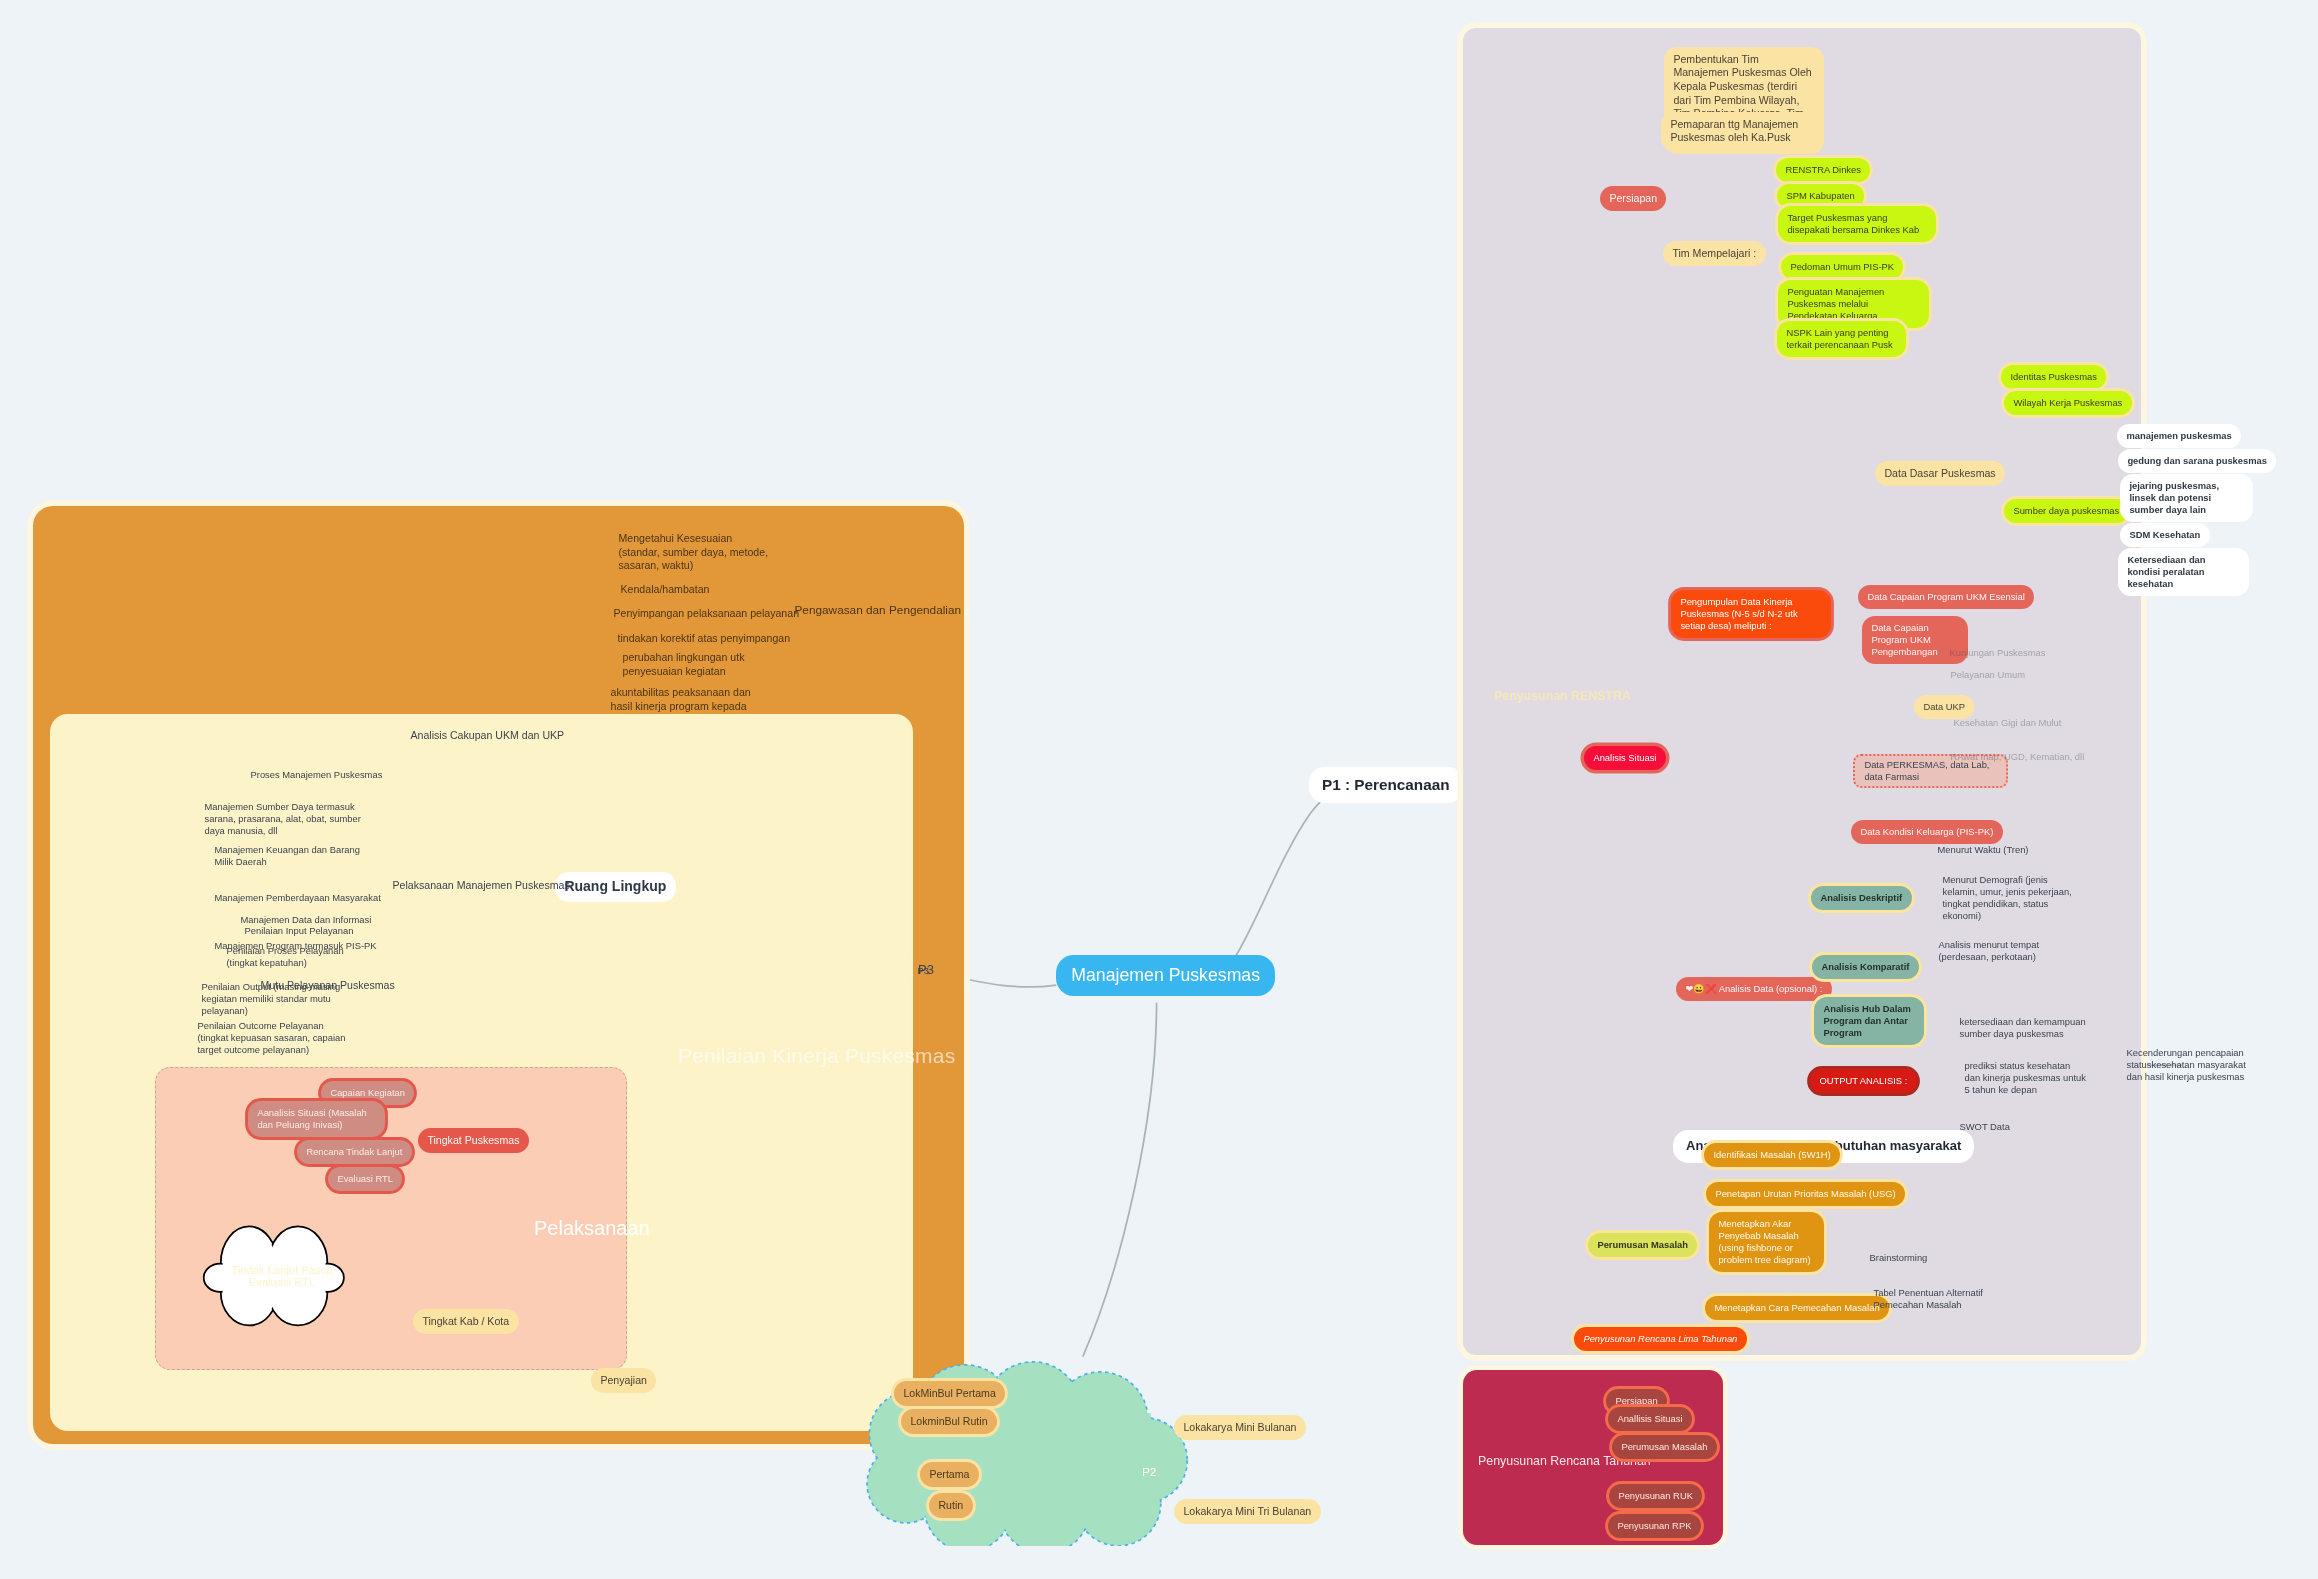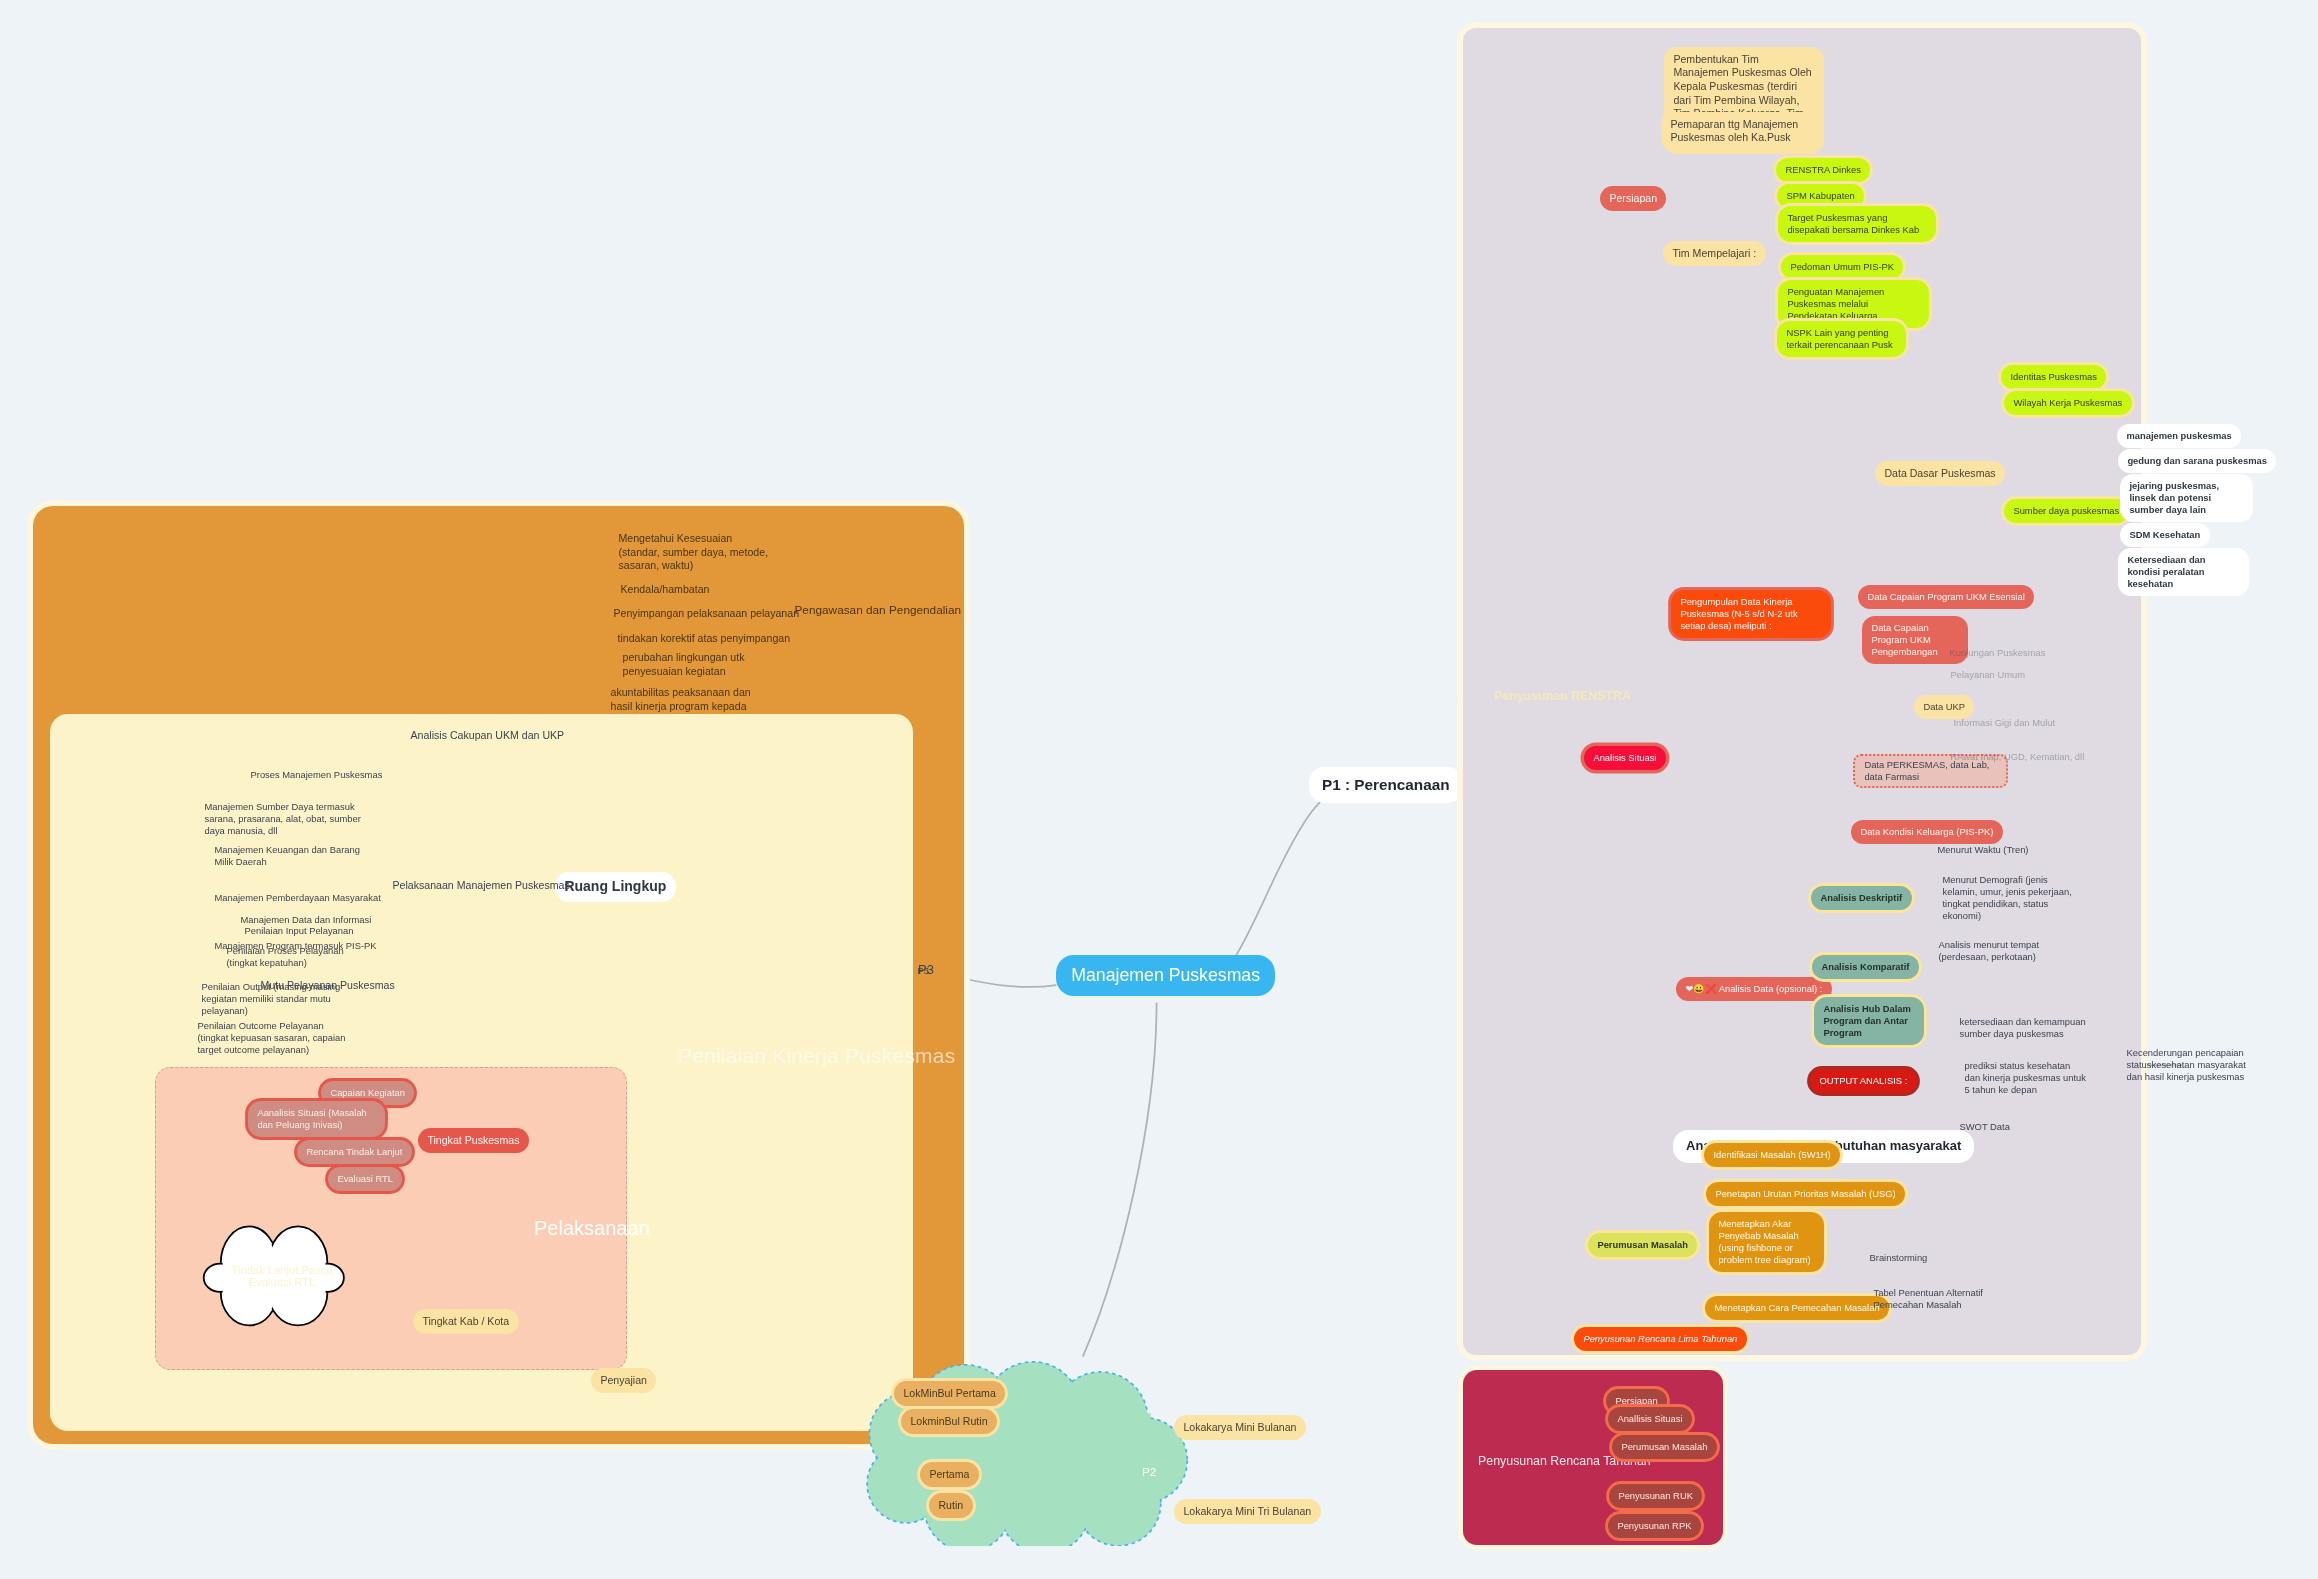--- a/index.html
+++ b/index.html
@@ -440,21 +440,21 @@
   <div class="node c-orangered tiny" style="left:1671px; top:590px; width:160px;">Pengumpulan Data Kinerja Puskesmas (N-5 s/d N-2 utk setiap desa) meliputi :</div>
 
   <div class="node c-redsoft tiny" style="left:1858px; top:585px;">Data Capaian Program UKM Esensial</div>
   <div class="node c-redsoft tiny" style="left:1862px; top:616px; width:106px;">Data Capaian Program UKM Pengembangan</div>
   <div class="node c-cream tiny" style="left:1914px; top:695px;">Data UKP</div>
   <div class="node c-dashred tiny" style="left:1853px; top:754px; width:155px; height:34px; justify-content:center;">Data PERKESMAS, data Lab, data Farmasi</div>
   <div class="node c-redsoft tiny" style="left:1851px; top:820px;">Data Kondisi Keluarga (PIS-PK)</div>
 
   <div class="node plain tiny faded" style="left:1946px; top:645px;">Kunjungan Puskesmas</div>
   <div class="node plain tiny faded" style="left:1947px; top:667px;">Pelayanan Umum</div>
-  <div class="node plain tiny faded" style="left:1950px; top:715px;">Informasi Gigi dan Mulut</div>
+  <div class="node plain tiny faded" style="left:1950px; top:715px;">Kesehatan Gigi dan Mulut</div>
   <div class="node plain tiny faded" style="left:1947px; top:749px;">RAwat Inap, UGD, Kematian, dll</div>
 
   <div class="node c-redsoft tiny" style="left:1676px; top:977px;">❤😀❌ Analisis Data  (opsional) :</div>
   <div class="node c-teal tiny" style="left:1811px; top:886px;">Analisis Deskriptif</div>
   <div class="node c-teal tiny" style="left:1812px; top:955px;">Analisis Komparatif</div>
   <div class="node c-teal tiny" style="left:1814px; top:997px; width:110px;">Analisis Hub Dalam Program dan Antar Program</div>
   <div class="node c-darkred tiny" style="left:1810px; top:1069px;">OUTPUT ANALISIS :</div>
 
   <div class="node plain tiny" style="left:1934px; top:842px;">Menurut Waktu (Tren)</div>
   <div class="node plain tiny" style="left:1939px; top:872px; width:140px;">Menurut Demografi (jenis kelamin, umur, jenis pekerjaan, tingkat pendidikan, status ekonomi)</div>

